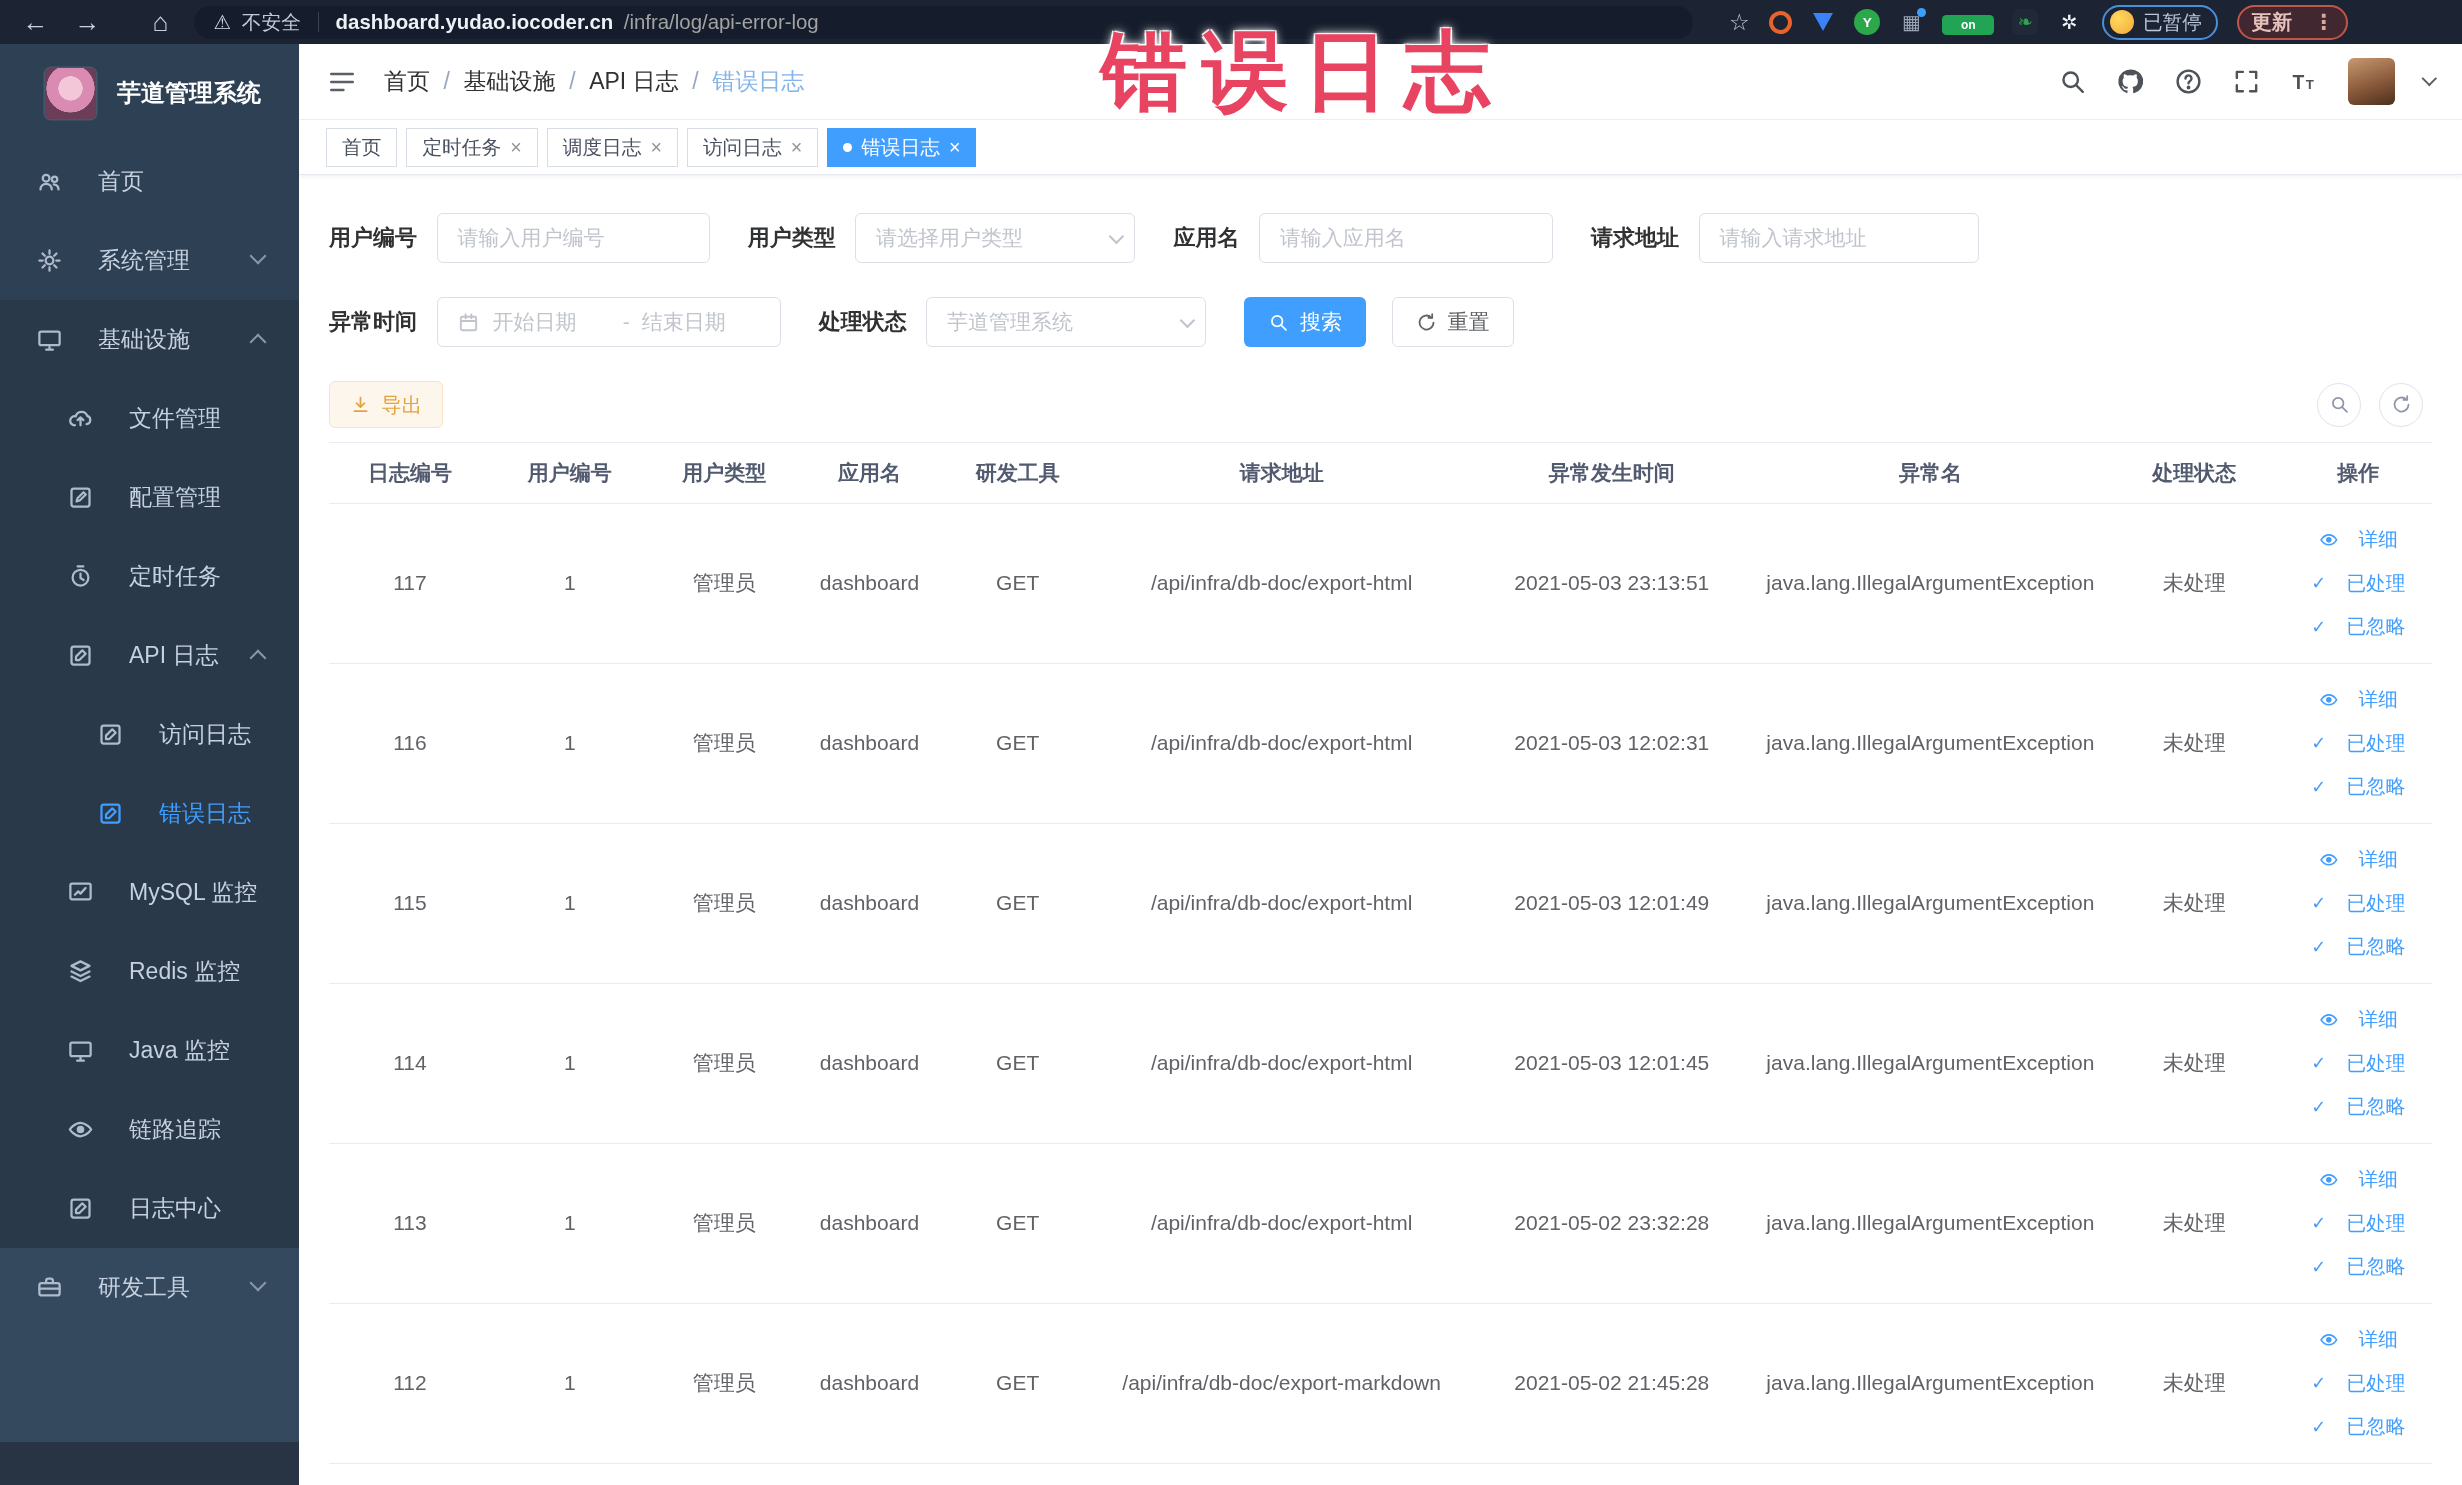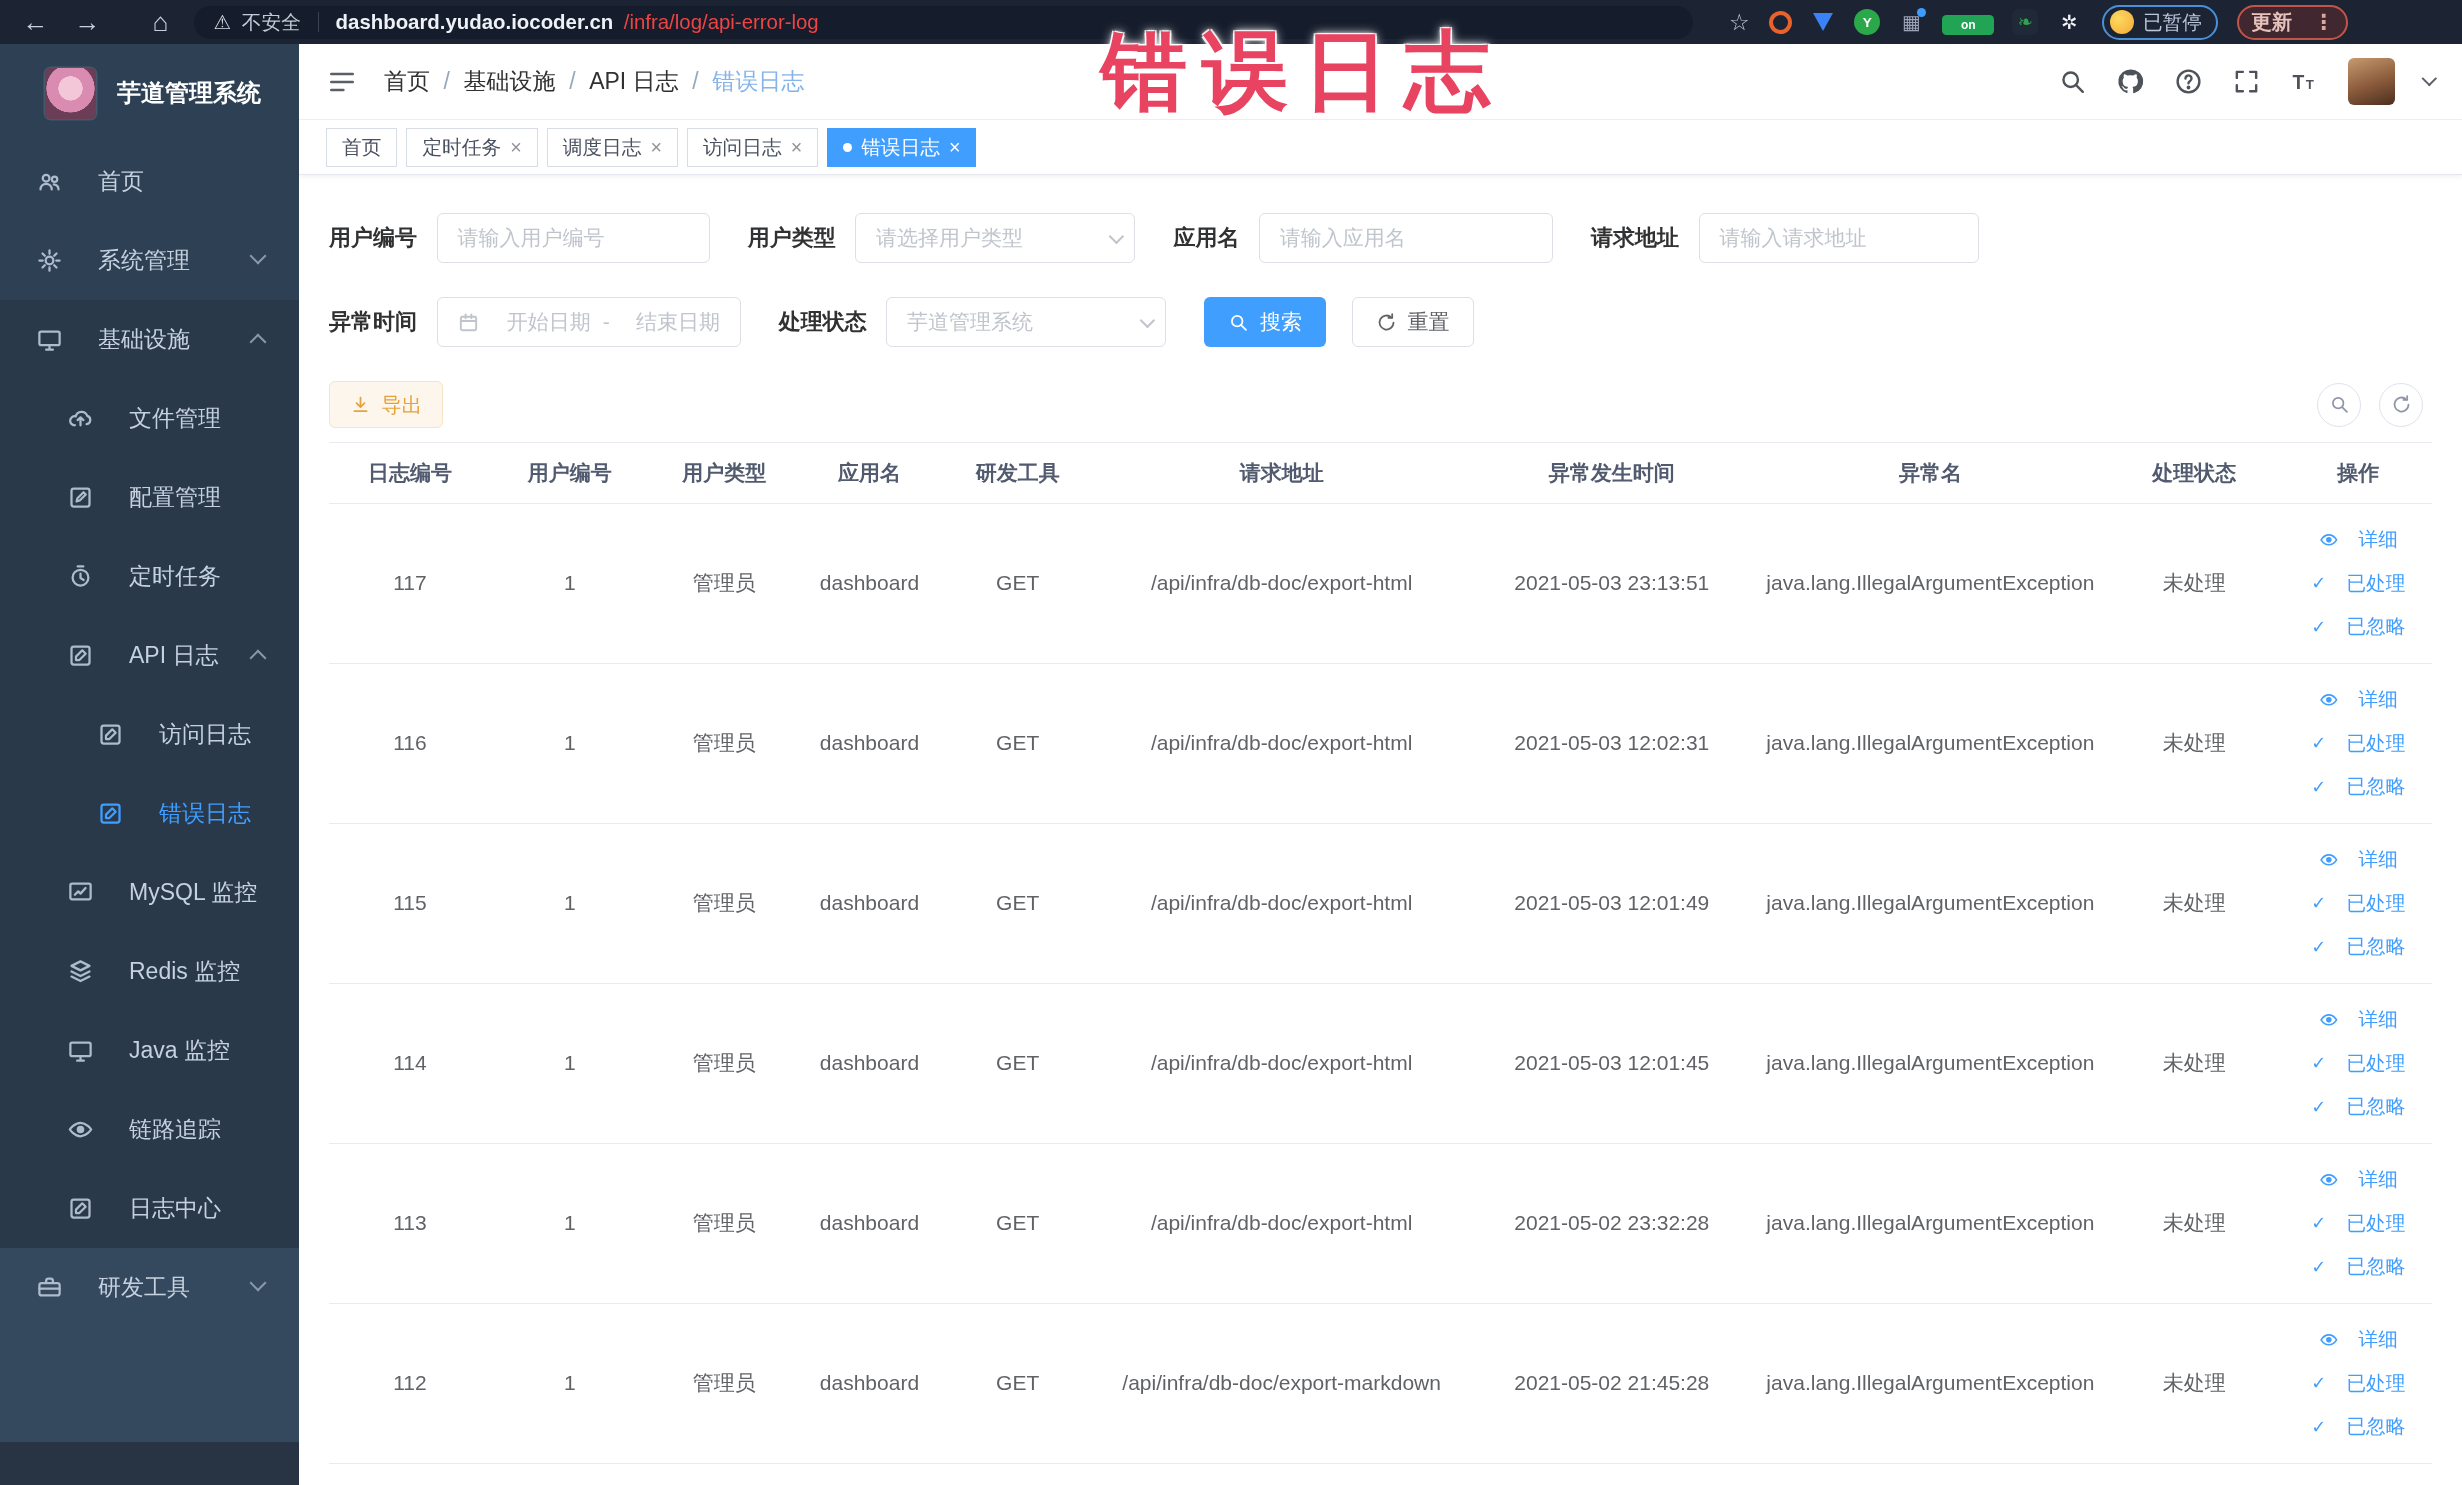--- a/index.html
+++ b/index.html
@@ -8,21 +8,21 @@
 
   
   .browser-bar { height:44px; background:#1c2333; display:flex; align-items:center; padding:0 13.6px; gap:6px; }
   .b-nav { display:flex; align-items:center; gap:26px; color:#c8cfdd; font-size:26px; padding:0 9px; }
   .b-nav span { cursor:pointer; }
   .url-pill { flex:0 0 auto; width:1499px; height:33px; margin-left:10.6px; background:#151c2b; border-radius:18px; display:flex; align-items:center; padding:0 19.7px; gap:10.6px; }
   .warn-ico { color:#d5dbe6; font-size:19.7px; }
   .sec-label { color:#c3cad6; font-size:19.7px; }
   .pill-sep { width:1.5px; height:19.7px; background:#3a4356; margin:0 6px; }
   .url-domain { color:#eef1f6; font-size:20.4px; font-weight:700; }
-  .url-path { color:#ef4444; font-size:20.4px; }
+  .url-path { color:#a3a3a3; font-size:20.4px; }
   .b-right { display:flex; align-items:center; gap:19.7px; margin-left:30px; }
   .star { color:#c3cad6; font-size:23px; }
   .ext { width:26px; height:26px; border-radius:6px; display:flex; align-items:center; justify-content:center; font-size:13.6px; font-weight:700; position:relative; }
   .ext-orange { border:4.5px solid #e8622c; border-radius:50%; width:23px; height:23px; }
   .ext-blue { background:transparent; }
   .ext-blue i { display:block; width:0; height:0; border-left:10.6px solid transparent; border-right:10.6px solid transparent; border-top:18px solid #3b82f6; }
   .ext-green { background:#2ba84a; border-radius:50%; color:#fff; }
   .ext-grid { color:#9aa3b5; font-size:19.7px; }
   .ext-grid i { position:absolute; top:-1.5px; right:-1.5px; width:9px; height:9px; background:#3b9eff; border-radius:50%; }
   .ext-badge { background:#21a453; color:#fff; border-radius:4.5px; font-size:12px; width:52px; height:19.7px; align-self:flex-end; }
@@ -82,21 +82,21 @@
   .content { flex:1; padding:38px 30px 0 30px; position:relative; }
 
   .filter-row { display:flex; align-items:center; margin-bottom:34px; }
   .f-item { display:flex; align-items:center; margin-right:38px; }
   .f-label { font-weight:700; color:#303133; font-size:22px; margin-right:19.7px; white-space:nowrap; }
   .f-input { height:50px; border:1.5px solid #dcdfe6; border-radius:6px; background:#fff; display:flex; align-items:center; padding:0 19.7px; color:#c0c4cc; font-size:21px; position:relative; }
   .f-input input { border:none; outline:none; width:100%; font-size:21px; color:#606266; font-family:inherit; }
   .f-input input::placeholder { color:#c0c4cc; }
   .w360 { width:273px; } .w370 { width:280px; } .w330 { width:294px; }
   .select-caret { position:absolute; right:15px; width:10.6px; height:10.6px; border-right:2.3px solid #c0c4cc; border-bottom:2.3px solid #c0c4cc; transform:rotate(45deg) translateY(-3px); }
-  .daterange { width:304px; gap:12px;text-align:right; }
+  .daterange { width:344px; gap:12px; }
   .daterange .cal { color:#c0c4cc; display:flex; }
   .daterange .cal svg { width:23px; height:23px; }
   .daterange .d-ph { flex:1; }
   .daterange .d-sep { color:#c0c4cc; }
   .btn { height:50px; border-radius:6px; display:flex; align-items:center; gap:10.6px; padding:0 23px; font-size:21px; cursor:pointer; border:1.5px solid transparent; }
   .btn svg { width:21px; height:21px; }
   .btn-primary { background:#409eff; color:#fff; }
   .btn-plain { background:#fff; border-color:#dcdfe6; color:#606266; }
   .btn-warning { height:47px; background:#fdf6ec; border-color:#f8e3c5; color:#e6a23c; font-size:20.4px; padding:0 19.7px; }
 

